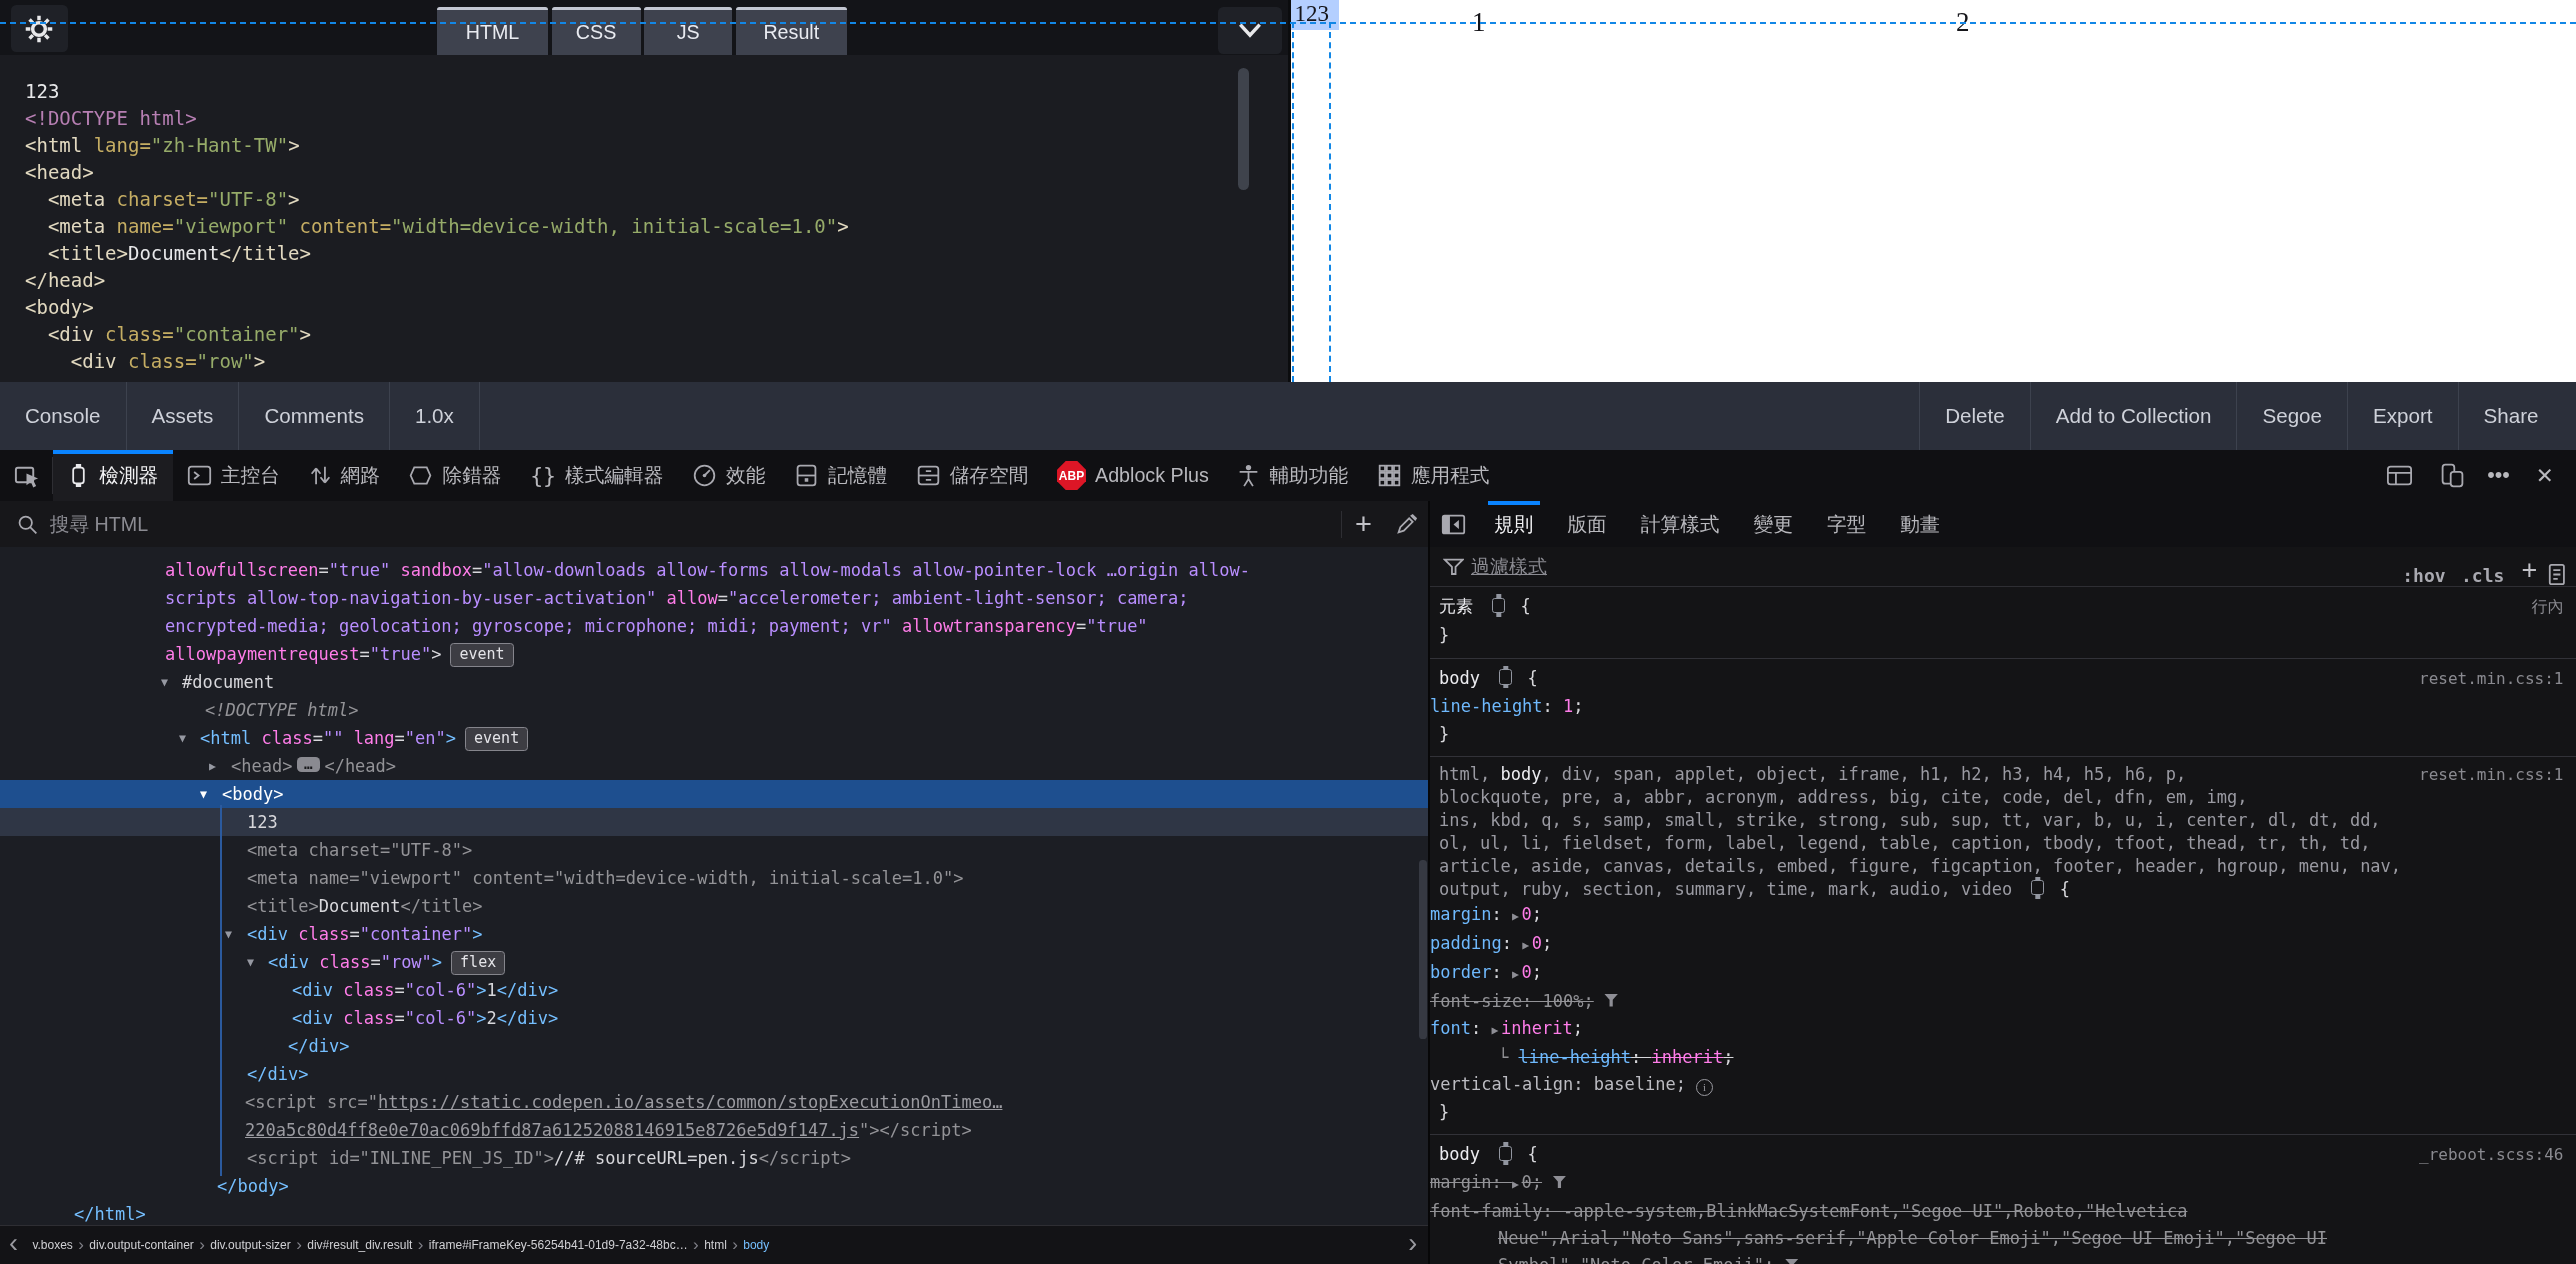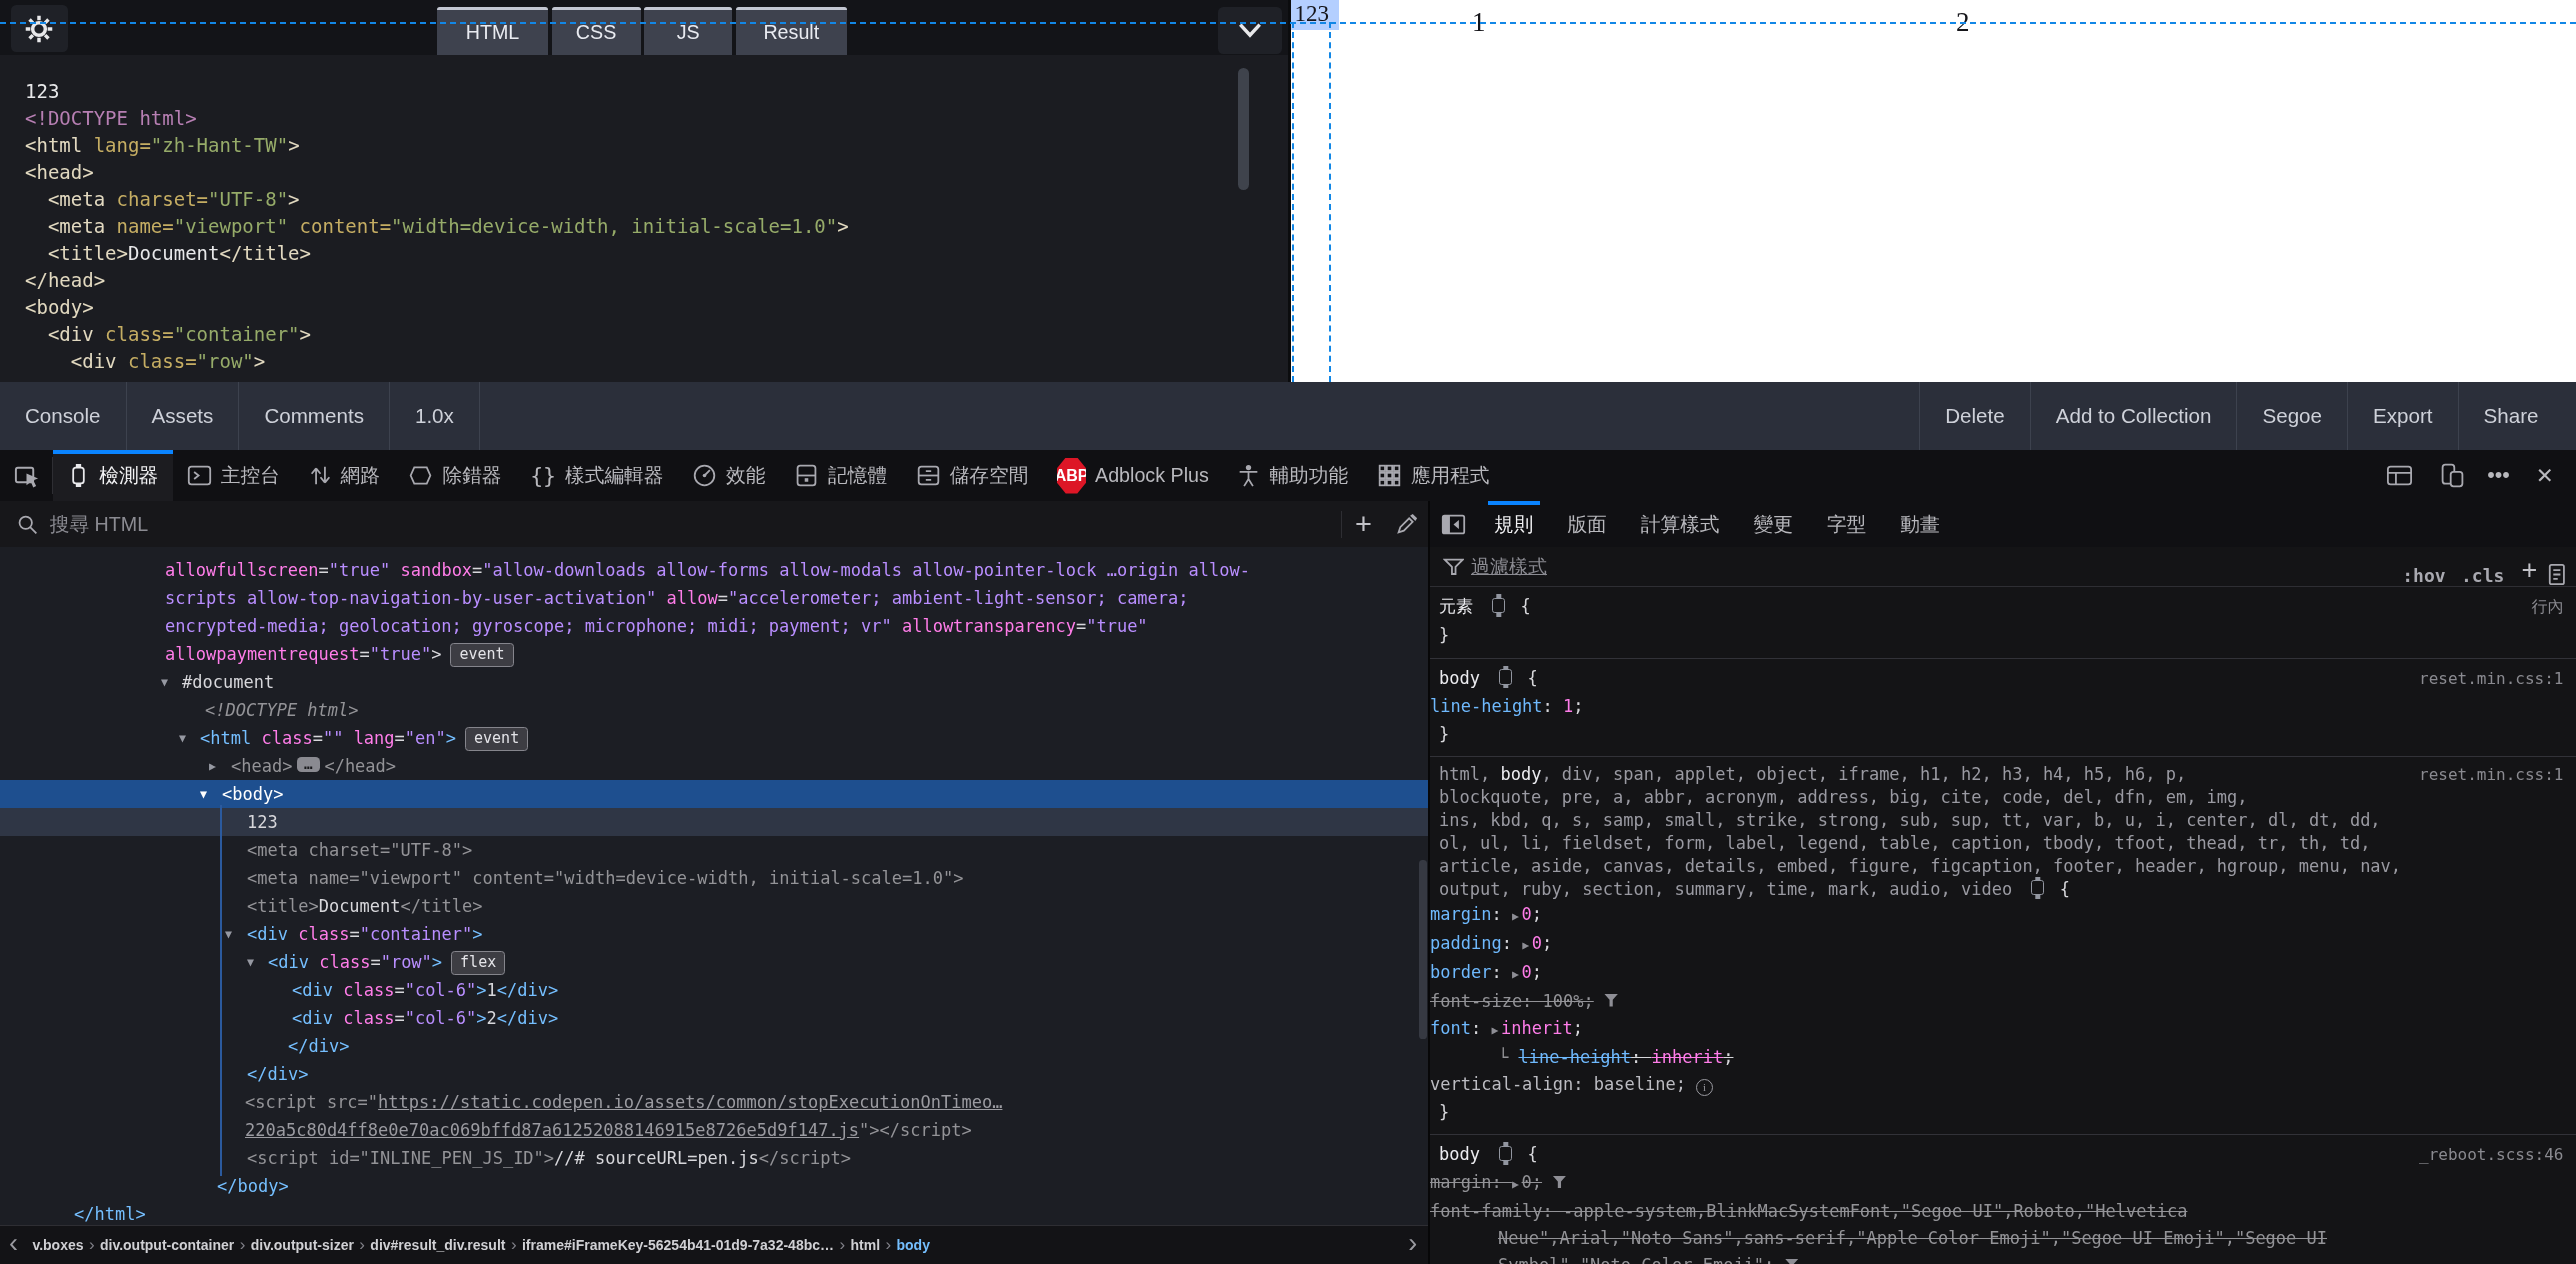--- a/index.html
+++ b/index.html
@@ -46,22 +46,22 @@
   #dt-toolbar{position:absolute;left:0;top:0;width:2576px;height:51px;background:#101013;
               border-bottom:0.9px solid #2e2e33;display:flex;align-items:stretch;font-family:"Liberation Sans",sans-serif;}
   .dtab{display:flex;align-items:center;gap:9px;padding:0 14.3px;font-size:19.7px;color:#b8b8bd;position:relative;cursor:pointer;}
   .dtab.active{color:#f2f2f4;background:#1c1c20;}
   .dtab.active::before{content:"";position:absolute;top:0;left:0;right:0;height:3.6px;background:#0a84ff;}
   .dtab svg{flex:0 0 auto;}
   #picker-btn{width:52px;display:flex;align-items:center;justify-content:center;cursor:pointer;}
   .vsep{width:0.9px;background:#2e2e33;margin:7.2px 0;}
   #dt-right{margin-left:auto;display:flex;align-items:center;gap:5.4px;padding-right:10.7px;}
   .ctrl{display:flex;align-items:center;justify-content:center;width:41px;height:100%;color:#b8b8bd;cursor:pointer;font-size:21.5px;}
-  .abp-icon{width:29px;height:36px;background:#dd1626;color:#fff;display:flex;align-items:center;justify-content:center;
-            font-weight:bold;font-size:16px;clip-path:polygon(30% 0,70% 0,100% 30%,100% 70%,70% 100%,30% 100%,0 70%,0 30%);}
+  .abp-icon{width:29px;height:29px;background:#dd1626;color:#fff;display:flex;align-items:center;justify-content:center;
+            font-weight:bold;font-size:12px;clip-path:polygon(30% 0,70% 0,100% 30%,100% 70%,70% 100%,30% 100%,0 70%,0 30%);}
   .brace-icon{font-family:"DejaVu Sans Mono",monospace;font-size:21.5px;color:#b8b8bd;}
 
   
   #search-row{position:absolute;left:0;top:51px;width:1428px;height:47px;background:#17171a;
               border-bottom:0.9px solid #2e2e33;display:flex;align-items:center;box-sizing:border-box;}
   #search-row .ph{color:#8b8b92;font-size:19.7px;margin-left:10.7px;font-family:"Liberation Sans",sans-serif;}
   #search-icon-wrap{margin-left:16px;display:flex;}
   #srch-actions{margin-left:auto;display:flex;align-items:center;height:100%;}
   #srch-actions .act{display:flex;align-items:center;justify-content:center;width:43px;height:100%;color:#c2c2c8;cursor:pointer;}
   #srch-actions .plus{font-size:29px;font-family:"Liberation Sans",sans-serif;}
@@ -121,21 +121,21 @@
   .icon-target::before{top:-4.5px}.icon-target::after{bottom:-4.5px}
   .info{display:inline-block;width:15px;height:15px;border:1.8px solid #9a9aa0;border-radius:50%;color:#9a9aa0;
         font-size:10.7px;line-height:15px;text-align:center;vertical-align:-1.8px;font-family:"Liberation Serif",serif;}
   .rline-right{position:absolute;right:12.5px;top:0;color:#8a8a90;font-size:16px;}
 
   
   #breadcrumb{position:absolute;left:0;top:775px;width:1428px;height:39px;background:#131316;border-top:0.9px solid #2e2e33;
               display:flex;align-items:center;font-family:"Liberation Sans",sans-serif;box-sizing:border-box;}
   #crumb-left{color:#9a9aa0;font-size:27px;padding:0 9px 3.6px 9px;cursor:pointer;}
   #crumb-right{margin-left:auto;color:#9a9aa0;font-size:27px;padding:0 10.7px 3.6px 0;cursor:pointer;}
-  .crumb{color:#d0d0d4;font-size:14px;font-weight:bold;padding:0 5.4px;cursor:pointer;white-space:nowrap;}
+  .crumb{color:#d0d0d4;font-size:12px;font-weight:normal;padding:0 5.4px;cursor:pointer;white-space:nowrap;}
   .crumb.active{color:#75bfff;}
   .crumb-sep{color:#808088;font-size:17px;}
 
   svg{display:block;}
   .ico{stroke:#a9a9b0;fill:none;stroke-width:2;}
   .ico-f{fill:#a9a9b0;stroke:none;}
   .dtab.active .ico{stroke:#e9e9ec;} .dtab.active .ico-f{fill:#e9e9ec;}
 </style>
 </head>
 <body>

